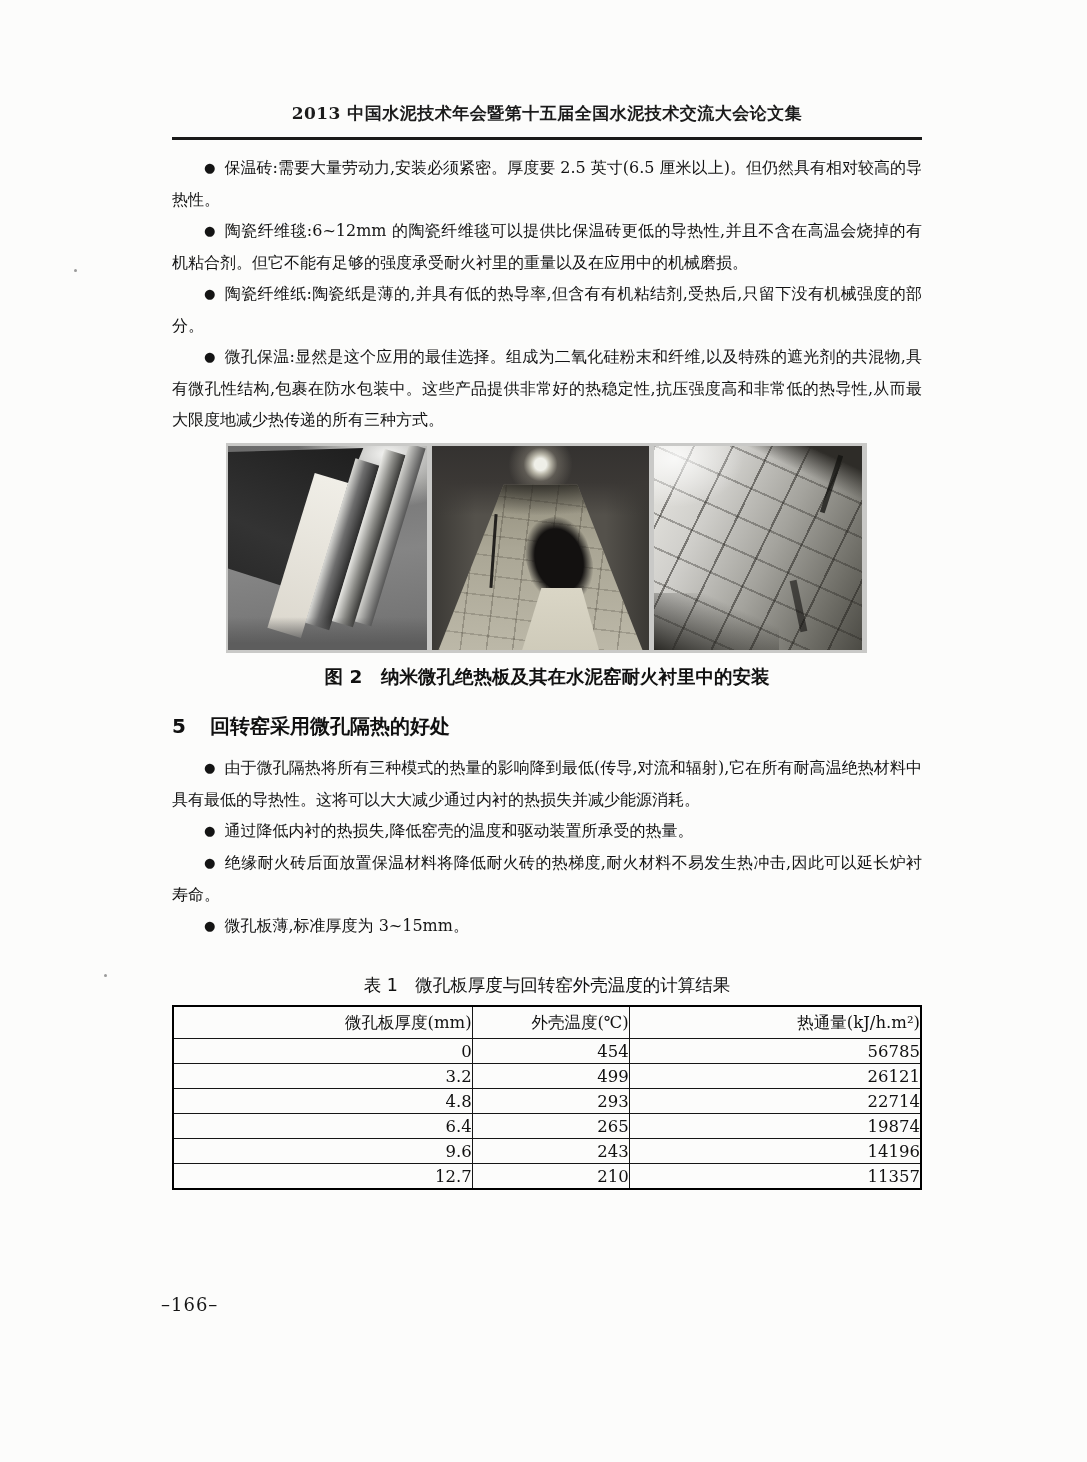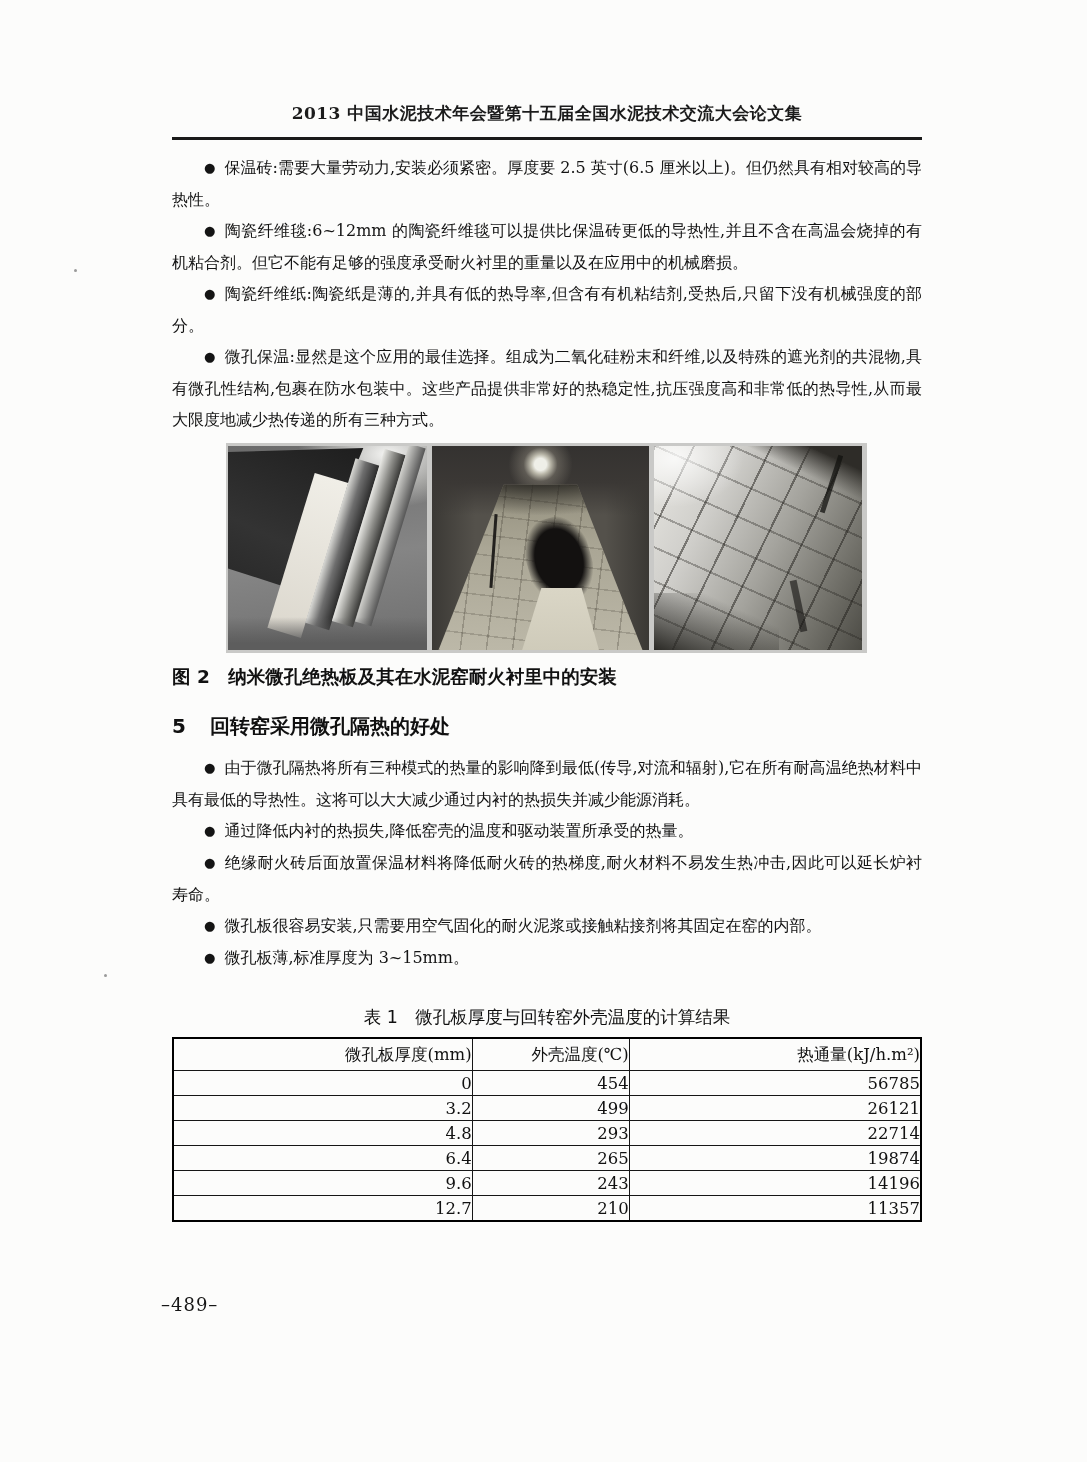--- a/index.html
+++ b/index.html
@@ -58,21 +58,21 @@
     repeating-linear-gradient(116deg,rgba(34,32,28,.5) 0 2px,rgba(0,0,0,0) 2px 35px),
     repeating-linear-gradient(24deg,rgba(34,32,28,.33) 0 2px,rgba(0,0,0,0) 2px 31px),
     linear-gradient(118deg,#e8e7e2 0%,#cfceca 28%,#a4a39d 55%,#6f6e67 82%,#4b4a44 100%);}
   .photo-3 .corner{position:absolute;inset:0;background:linear-gradient(205deg,#2e2c28 0 8%,rgba(46,44,40,0) 18%);}
   .photo-3 .wedge{position:absolute;left:0;bottom:0;width:60%;height:28%;
     background:linear-gradient(25deg,#2a2925 0%,rgba(42,41,37,0) 70%);}
   .photo-3 .streak1{position:absolute;right:28px;top:8px;width:5px;height:60px;background:rgba(18,17,15,.75);transform:rotate(18deg);}
   .photo-3 .streak2{position:absolute;right:60px;bottom:18px;width:7px;height:52px;background:rgba(18,17,15,.6);transform:rotate(-12deg);}
   
   .figure-caption{
-    text-align:left;font-family:"DejaVu Sans","Liberation Sans",sans-serif;
+    text-align:center;font-family:"DejaVu Sans","Liberation Sans",sans-serif;
     font-weight:bold;font-size:18.5px;margin-top:11px;color:#111;
   }
   .section-heading{
     font-family:"DejaVu Sans","Liberation Sans",sans-serif;font-weight:bold;
     font-size:20px;margin-top:24px;color:#101010;
   }
   .section-num{display:inline-block;margin-right:24px;}
   .table-caption{
     text-align:center;font-family:"DejaVu Sans","Liberation Sans",sans-serif;
     font-weight:normal;font-size:17.5px;margin-top:31px;color:#101010;
@@ -131,21 +131,20 @@
     </div>
 
     <div class="figure-caption">图 2　纳米微孔绝热板及其在水泥窑耐火衬里中的安装</div>
 
     <div class="section-heading"><span class="section-num">5</span><span>回转窑采用微孔隔热的好处</span></div>
 
     <div class="body-block">
       <p class="para"><span class="bullet">●</span><span>由于微孔隔热将所有三种模式的热量的影响降到最低(传导,对流和辐射),它在所有耐高温绝热材料中具有最低的导热性。这将可以大大减少通过内衬的热损失并减少能源消耗。</span></p>
       <p class="para"><span class="bullet">●</span><span>通过降低内衬的热损失,降低窑壳的温度和驱动装置所承受的热量。</span></p>
       <p class="para"><span class="bullet">●</span><span>绝缘耐火砖后面放置保温材料将降低耐火砖的热梯度,耐火材料不易发生热冲击,因此可以延长炉衬寿命。</span></p>
-      <p class="para"><span class="bullet">●</span><span>微孔板很容易安装,只需要用空气固化的耐火泥浆或接触粘接剂将其固定在窑的内部。</span></p>
       <p class="para"><span class="bullet">●</span><span>微孔板薄,标准厚度为 3~15mm。</span></p>
     </div>
 
     <div class="table-caption">表 1　微孔板厚度与回转窑外壳温度的计算结果</div>
 
     <table class="results">
       <colgroup>
         <col style="width:40%">
           <col style="width:21%">
           <col style="width:39%">
@@ -186,16 +185,16 @@
         <tr>
           <td>12.7</td>
           <td>210</td>
           <td>11357</td>
         </tr>
       </tbody>
     </table>
 
   </div>
 
-  <div class="page-number">–489–</div>
+  <div class="page-number">–166–</div>
   <div class="speck" style="left:74px;top:269px;"></div>
   <div class="speck" style="left:104px;top:974px;"></div>
 </div>
 
 </body></html>

